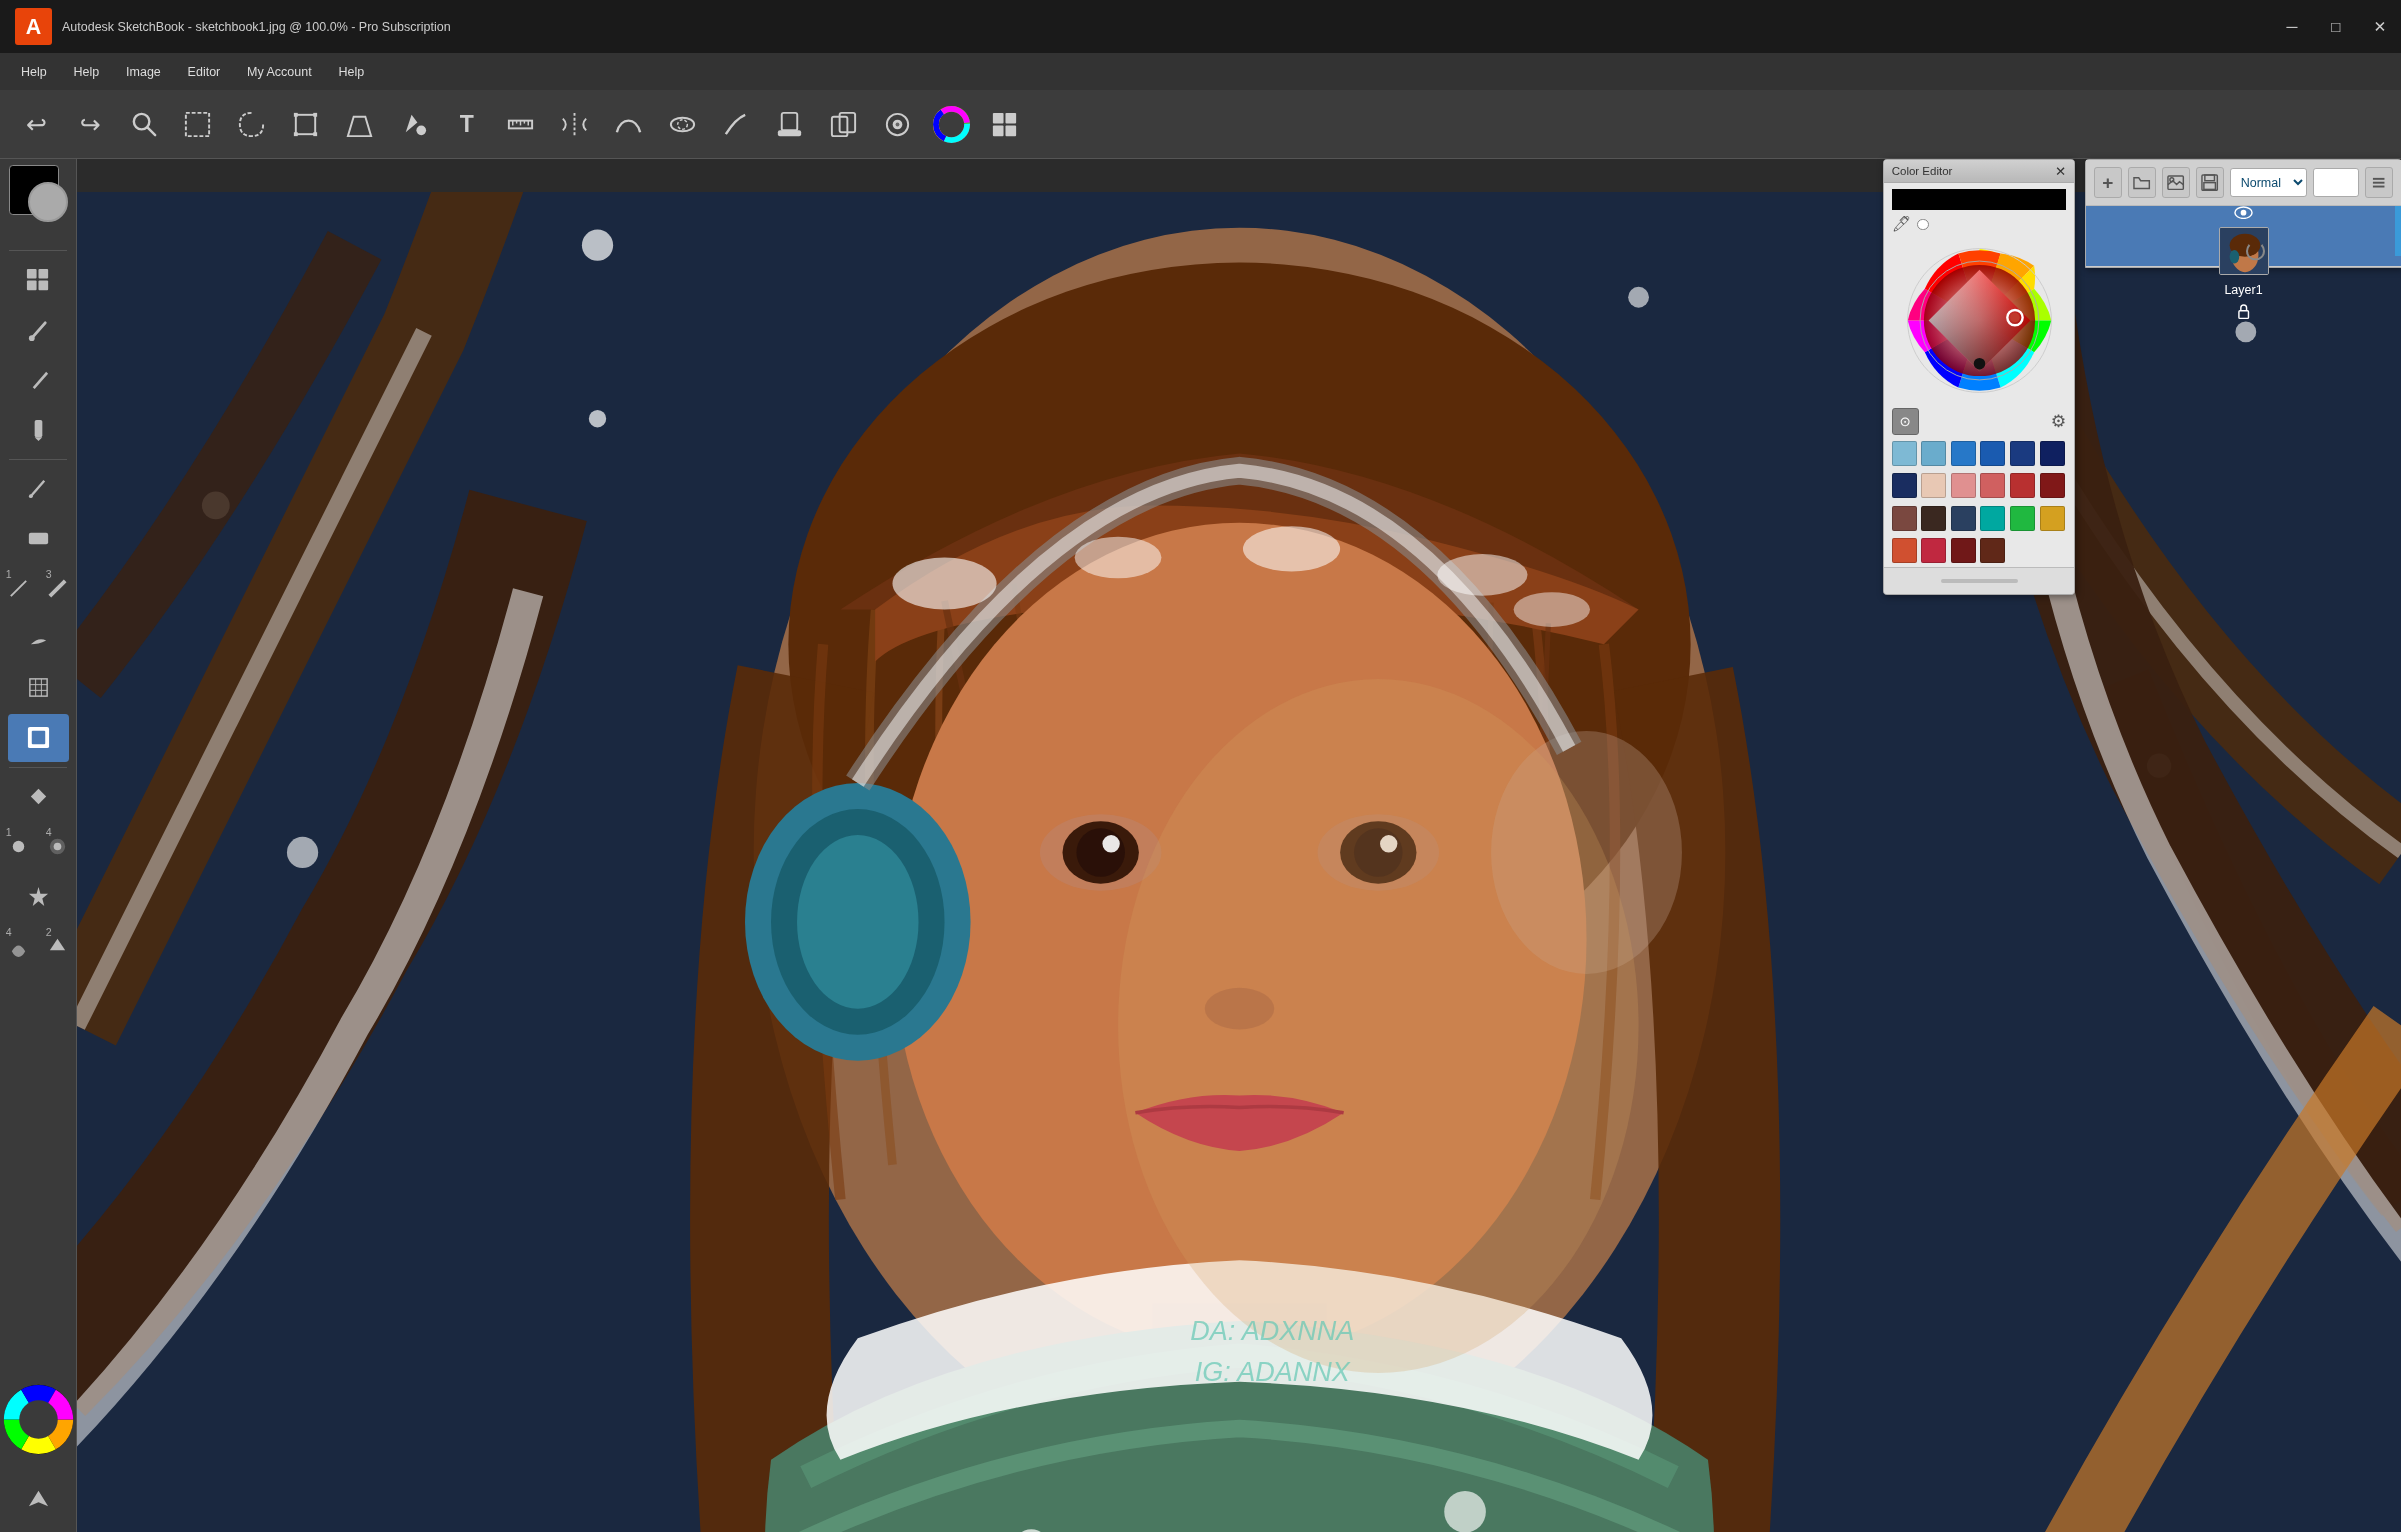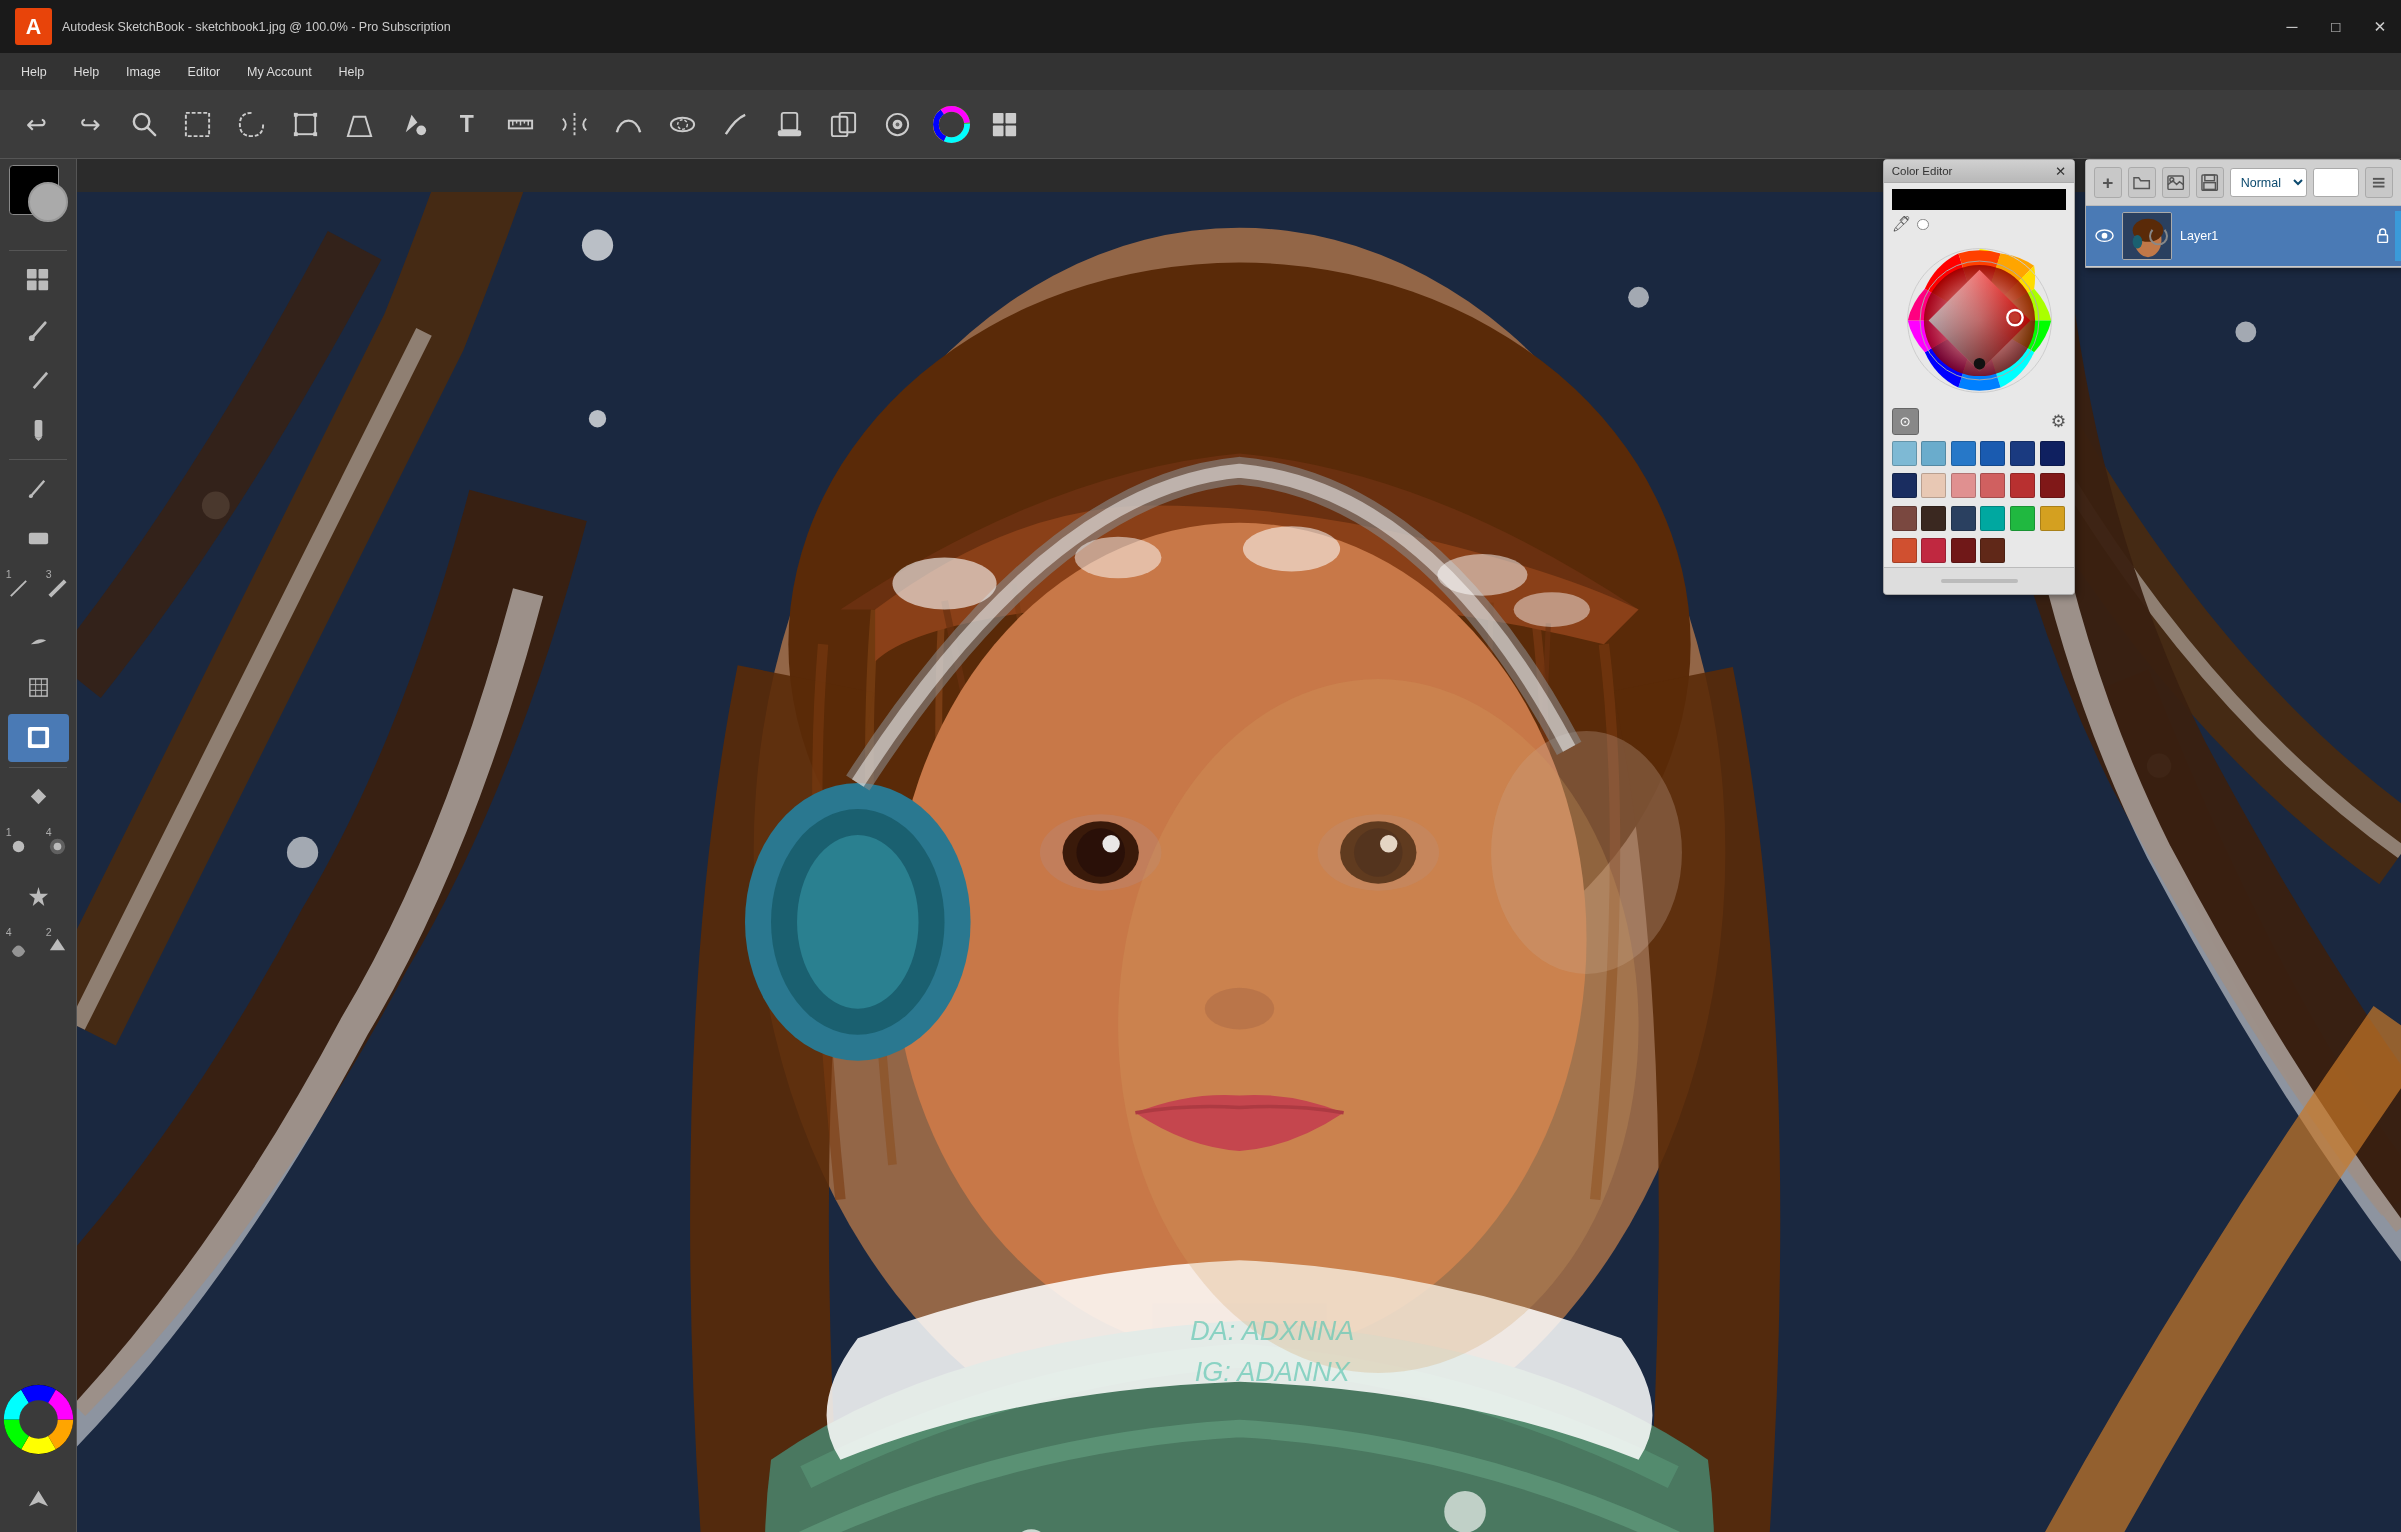--- a/index.html
+++ b/index.html
@@ -271,20 +271,21 @@
       height: 61px;
       display: flex;
       align-items: center;
       padding: 0 7.7px;
       gap: 7.7px;
       border-bottom: 1px solid #ccc;
       cursor: pointer;
     }
     .layer-row.active {
       background: #4a7ab5;
+      flex-direction: column;
     }
     .layer-row.active .layer-name { color: white; }
     .layer-row.bg { background: #e8e8e8; }
     .layer-thumbnail {
       width: 50px;
       height: 48px;
       border: 1px solid #aaa;
       border-radius: 1.9px;
       overflow: hidden;
       flex-shrink: 0;

